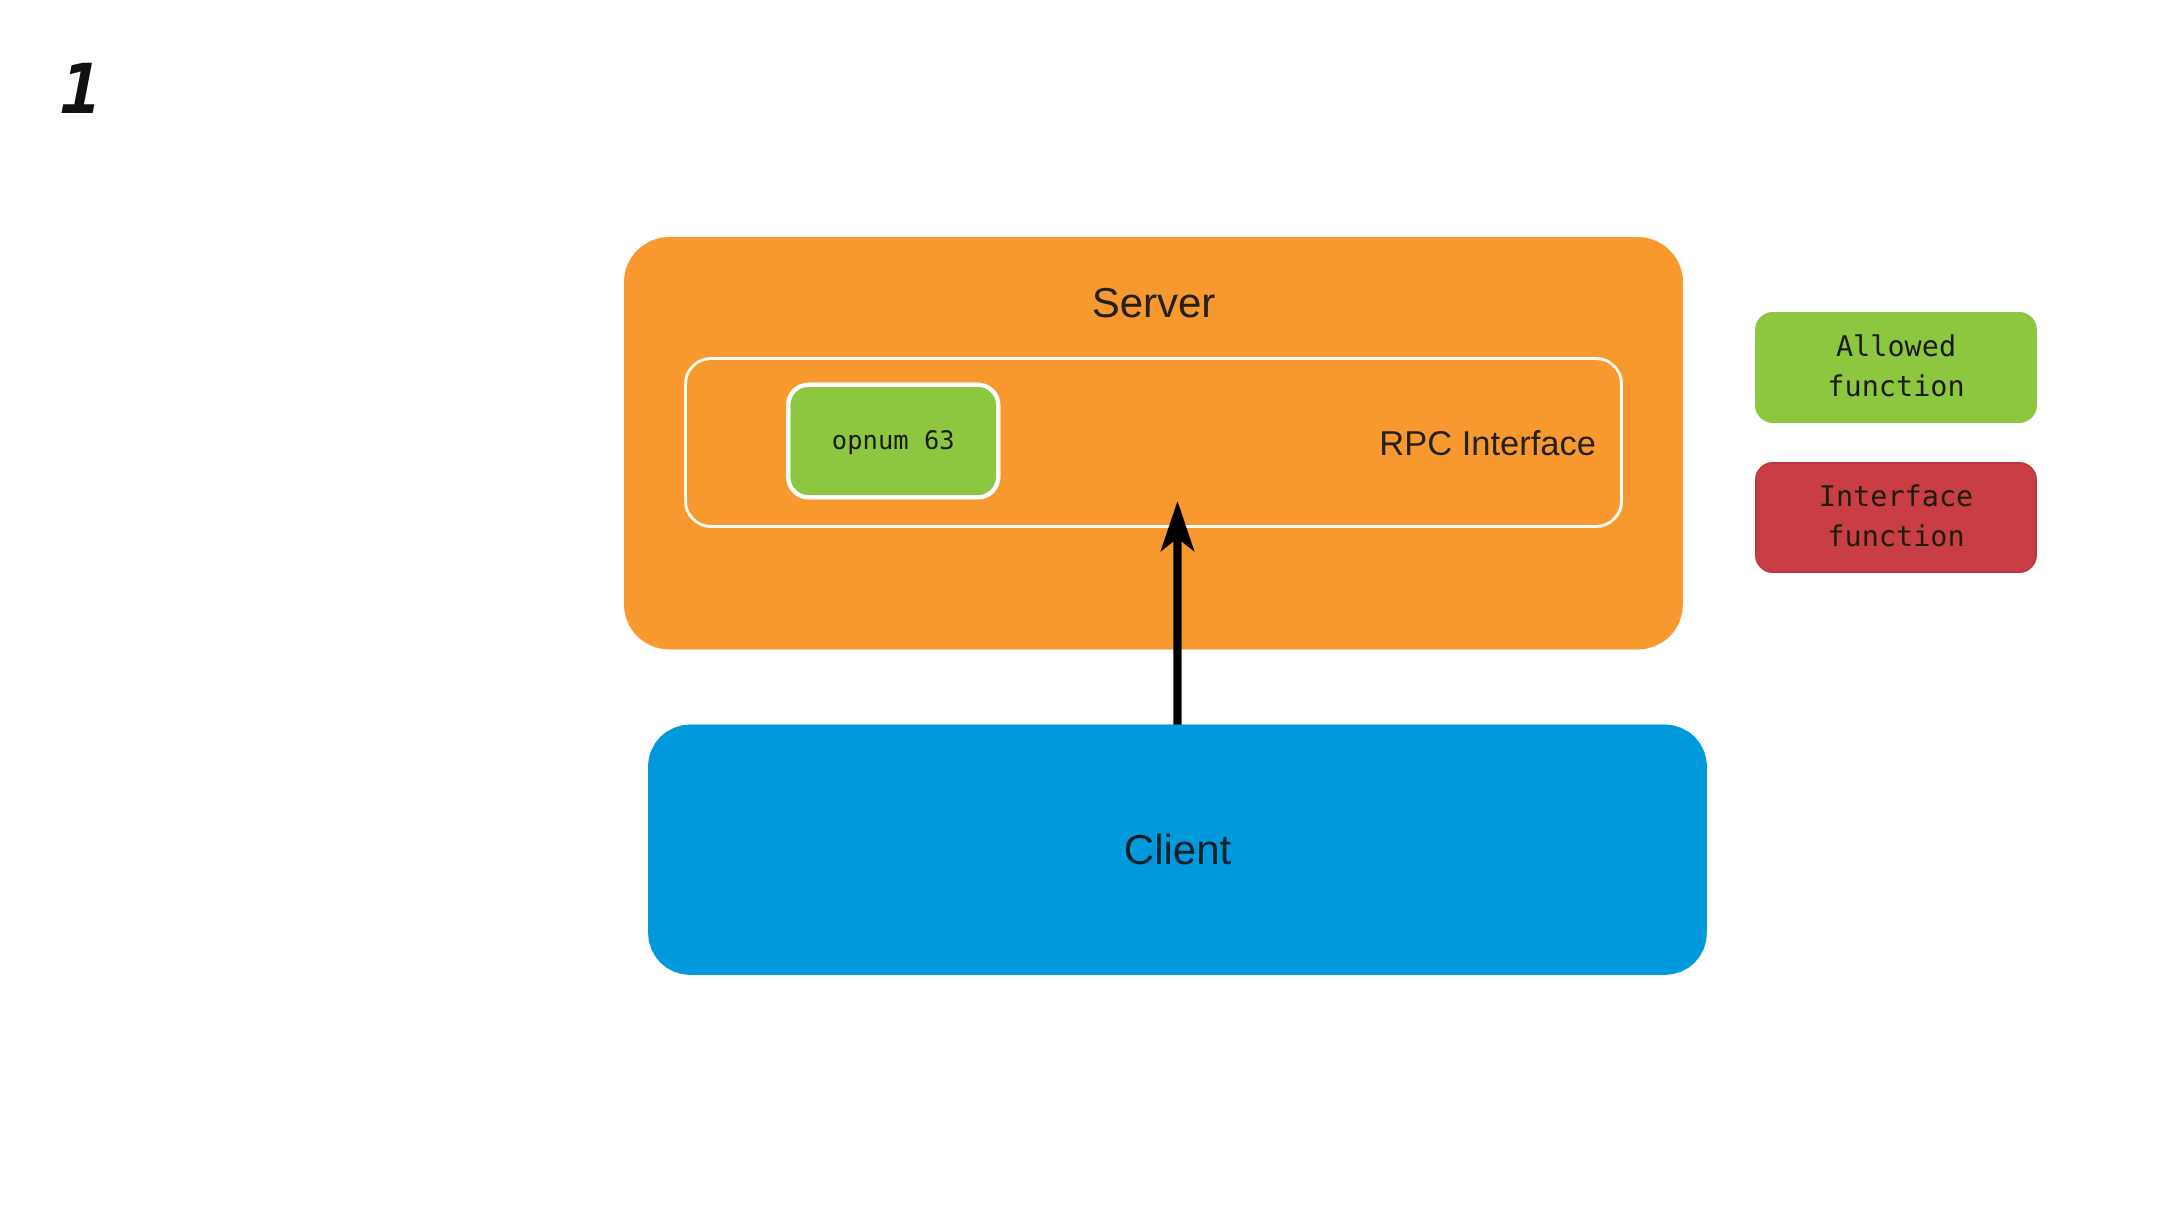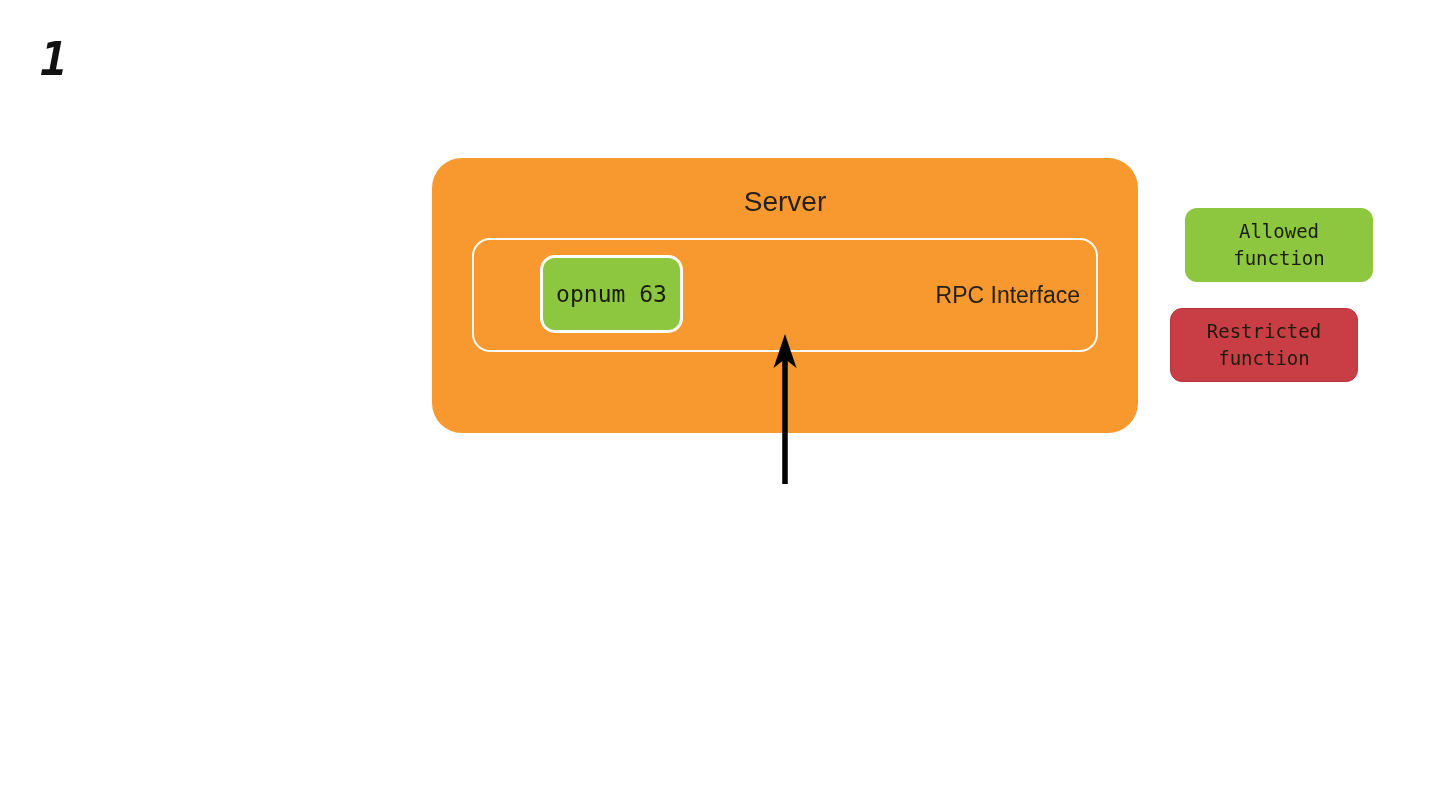--- a/index.html
+++ b/index.html
@@ -21,21 +21,21 @@
     font-family: "DejaVu Sans Mono", monospace;
     font-style: italic;
     font-weight: 700;
     font-size: 46px;
     color: #111111;
   }
 
   
   .server-box {
     position: absolute;
-    left: 432px;
+    left: 416px;
     top: 158px;
     width: 706px;
     height: 275px;
     background: #F8992F;
     border-radius: 30px;
   }
   .server-label {
     position: absolute;
     top: 28px;
     left: 0;
@@ -70,21 +70,21 @@
   .fn-node {
     position: absolute;
     top: 15px;
     height: 78px;
     border: 3px solid #ffffff;
     border-radius: 15px;
     display: flex;
     align-items: center;
     justify-content: center;
     font-family: "DejaVu Sans Mono", monospace;
-    font-size: 23px;
+    font-size: 17px;
     color: #1c1c0e;
   }
   .fn-allowed    { left: 66px;  width: 143px; background: #8DC63F; }
   .fn-restricted { left: 241px; width: 144px; background: #C93E45; }
 
   
   .client-box {
     position: absolute;
     left: 432px;
     top: 483px;
@@ -118,21 +118,21 @@
     display: flex;
     align-items: center;
     justify-content: center;
     text-align: center;
     font-family: "DejaVu Sans Mono", monospace;
     font-size: 19px;
     line-height: 27px;
     color: #1c1c0e;
     white-space: pre-line;
   }
-  .legend-allowed    { top: 208px; background: #8DC63F; margin-left: 15px; }
+  .legend-allowed    { top: 208px; background: #8DC63F; }
   .legend-restricted { top: 308px; background: #C93E45; border: 1px solid #b8333c; }
 </style>
 </head>
 <body>
 
 <div id="canvas">
 
   <div class="page-number">1</div>
 
   <div class="server-box">
@@ -144,20 +144,23 @@
       </div>
       <div class="rpc-label">RPC Interface</div>
     </div>
   </div>
 
   <svg class="call-arrow" viewBox="0 0 30 150">
     <line x1="15" y1="150" x2="15" y2="24" stroke="#000000" stroke-width="5.5"></line>
     <polygon points="15,0 26.5,34 15,25 3.5,34" fill="#000000"></polygon>
   </svg>
 
+  <div class="client-box">
+    <span>Client</span>
+  </div>
 
   <div class="legend-item legend-allowed">Allowed
 function</div>
 
-  <div class="legend-item legend-restricted">Restricted
+  <div class="legend-item legend-restricted">Interface
 function</div>
 
 </div>
 
 </body></html>

